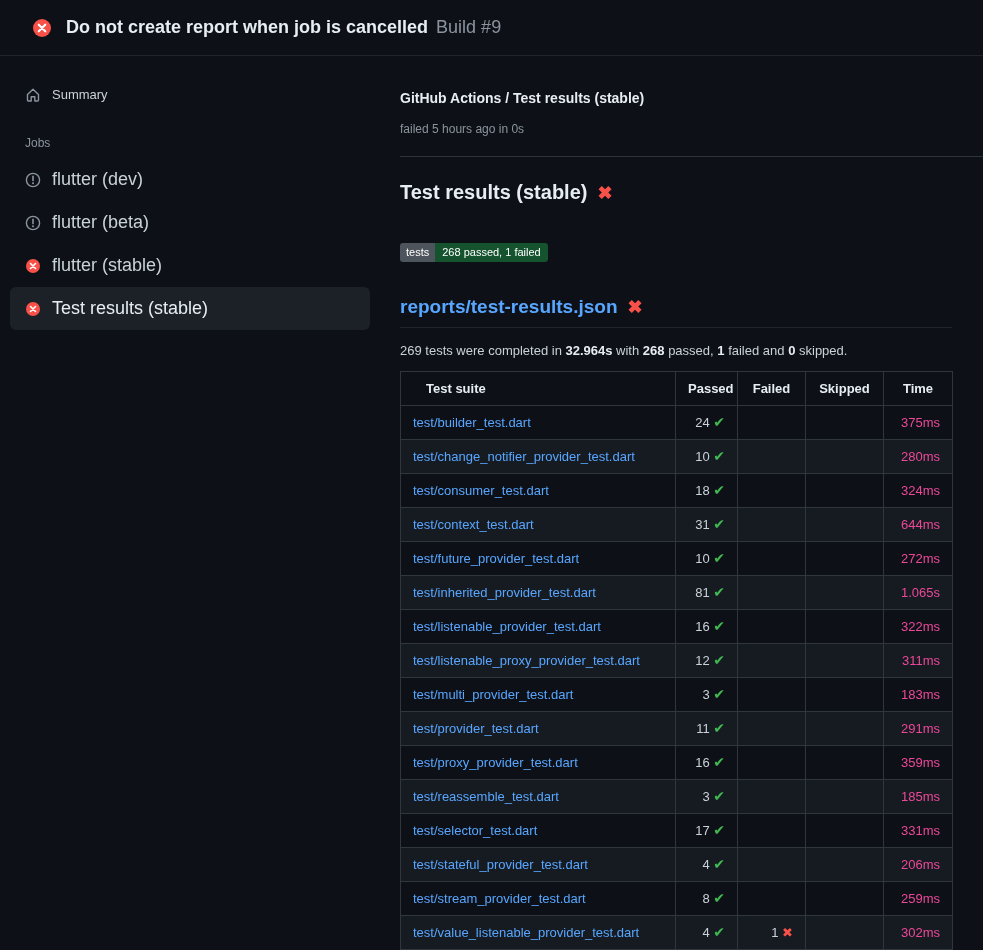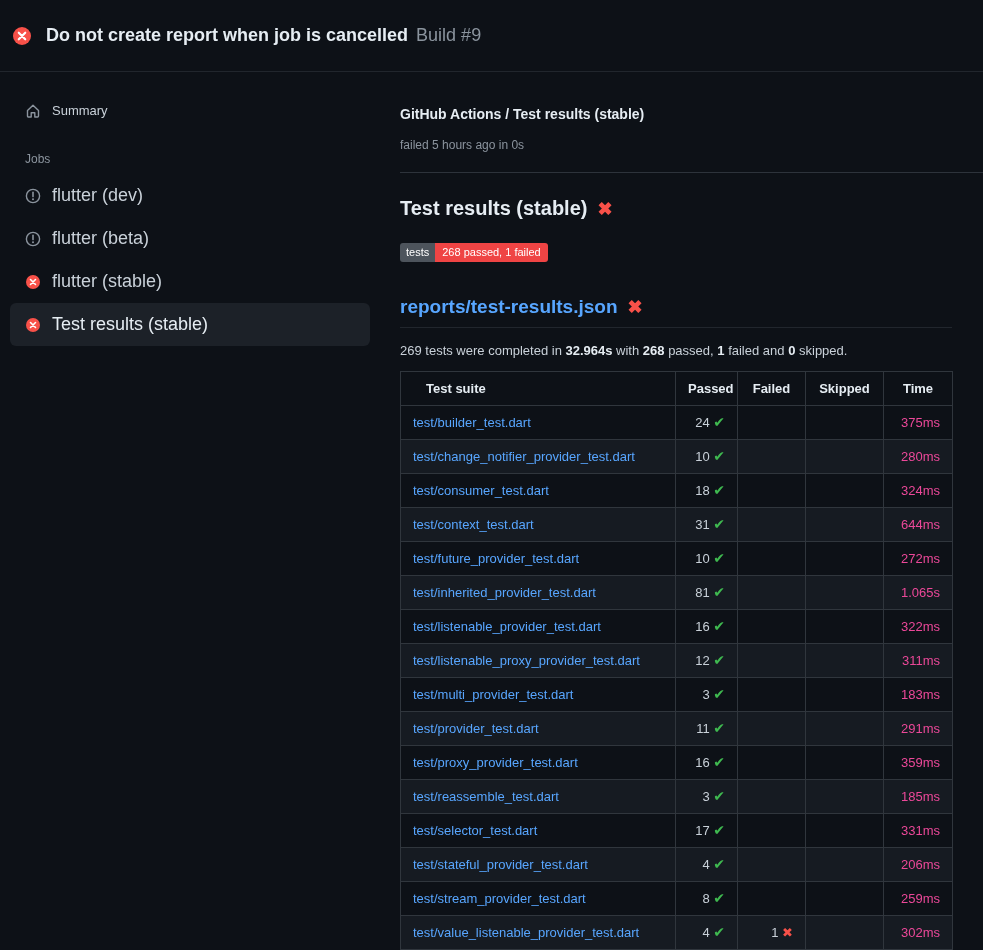--- a/index.html
+++ b/index.html
@@ -5,21 +5,21 @@
   * { box-sizing: border-box; }
   html,body { margin:0; padding:0; }
   body {
     width:983px; height:950px; overflow:hidden;
     background:#0d1117; color:#c9d1d9;
     font-family:"Liberation Sans", sans-serif;
   }
   
   .check-header {
     display:flex; align-items:center; gap:14px;
-    height:72px; padding-left:12px;
+    height:56px; padding-left:32px;
     border-bottom:1px solid #21262d;
   }
   .check-header h1 { margin:0; font-size:18px; font-weight:700; color:#e6edf3; white-space:nowrap; }
   .check-header .build { color:#8b949e; font-weight:400; margin-left:8px; }
   .ic { display:block; }
   .icon { display:inline-flex; flex:none; }
   
   .page-body { display:flex; align-items:flex-start; }
   aside { width:380px; flex:none; padding-top:22px; }
   .summary-item {
@@ -39,25 +39,25 @@
   .full-bleed { margin-right:-31px; }
   .breadcrumb { font-size:14px; font-weight:700; color:#e6edf3; }
   .subtitle { margin-top:16px; font-size:12px; color:#8b949e; }
   hr.divider { border:none; border-top:1px solid #2d333b; margin:20px -31px 0 0; }
   h2.section-title {
     margin:24px 0 0; display:flex; align-items:center; gap:10px;
     font-size:20px; font-weight:700; color:#e6edf3;
   }
   .x-mark { color:#f85149; font-size:18px; font-weight:700; line-height:1; }
   .badge {
-    margin-top:23px; display:inline-flex; align-items:stretch;
+    margin-top:39px; display:inline-flex; align-items:stretch;
     font-size:11px; line-height:1; border-radius:3px; overflow:hidden;
   }
   .badge-label { background:#4d545c; color:#ffffff; padding:4px 6px; }
-  .badge-value { background:#ef4444; color:#ffffff; padding:4px 7px; }
+  .badge-value { background:#14532d; color:#ffffff; padding:4px 7px; }
   h3.report-title {
     margin:34px 0 12px; display:flex; align-items:center; gap:10px;
     font-size:19px; font-weight:700; padding-bottom:9px;
     border-bottom:1px solid #21262d;
   }
   h3.report-title a { color:#58a6ff; text-decoration:none; }
   .summary-line { margin:15px 0 0; font-size:13px; color:#c9d1d9; }
   .summary-line b { color:#e6edf3; }
   
   table.results {

